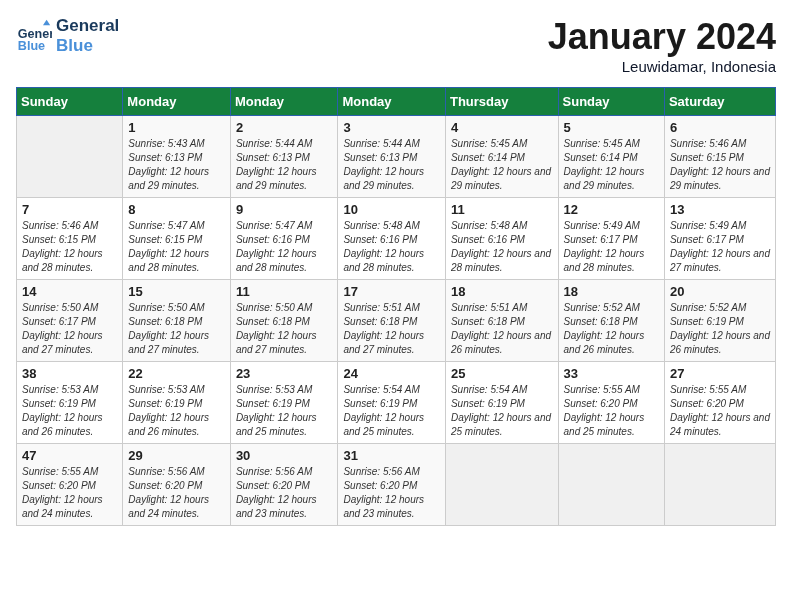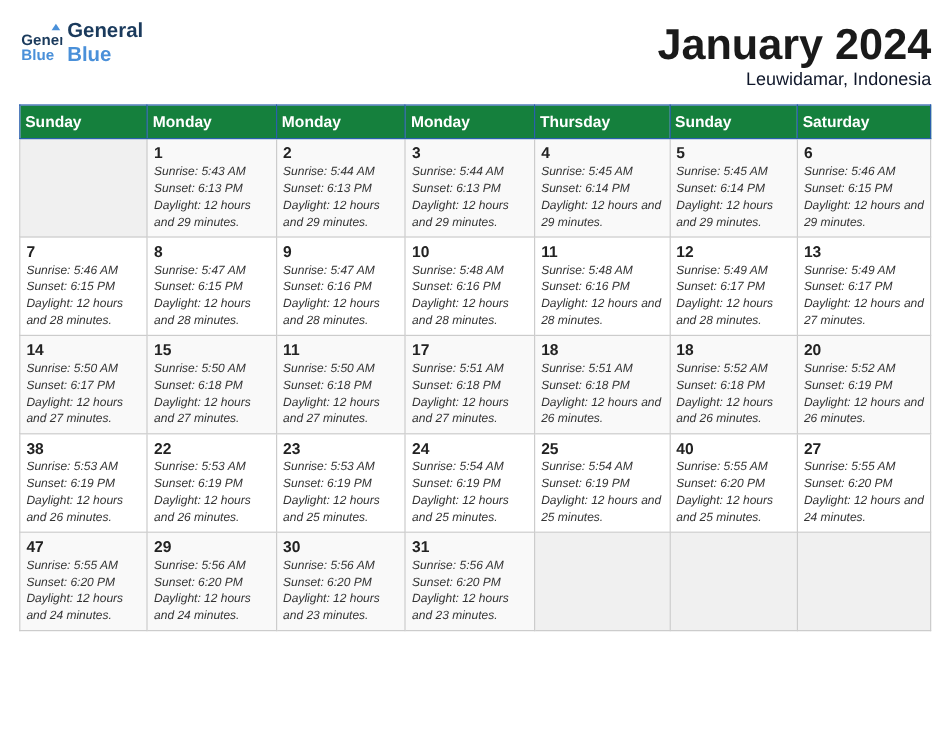--- a/index.html
+++ b/index.html
@@ -215,21 +215,21 @@
         </td>
         <td>
           <span class="day-num">24</span>
           <div class="day-info">Sunrise: 5:54 AM<br>Sunset: 6:19 PM<br>Daylight: 12 hours and 25 minutes.</div>
         </td>
         <td>
           <span class="day-num">25</span>
           <div class="day-info">Sunrise: 5:54 AM<br>Sunset: 6:19 PM<br>Daylight: 12 hours and 25 minutes.</div>
         </td>
         <td>
-          <span class="day-num">40</span>
+          <span class="day-num">33</span>
           <div class="day-info">Sunrise: 5:55 AM<br>Sunset: 6:20 PM<br>Daylight: 12 hours and 25 minutes.</div>
         </td>
         <td>
           <span class="day-num">27</span>
           <div class="day-info">Sunrise: 5:55 AM<br>Sunset: 6:20 PM<br>Daylight: 12 hours and 24 minutes.</div>
         </td>
       </tr>
       <tr>
         <td>
           <span class="day-num">47</span>

